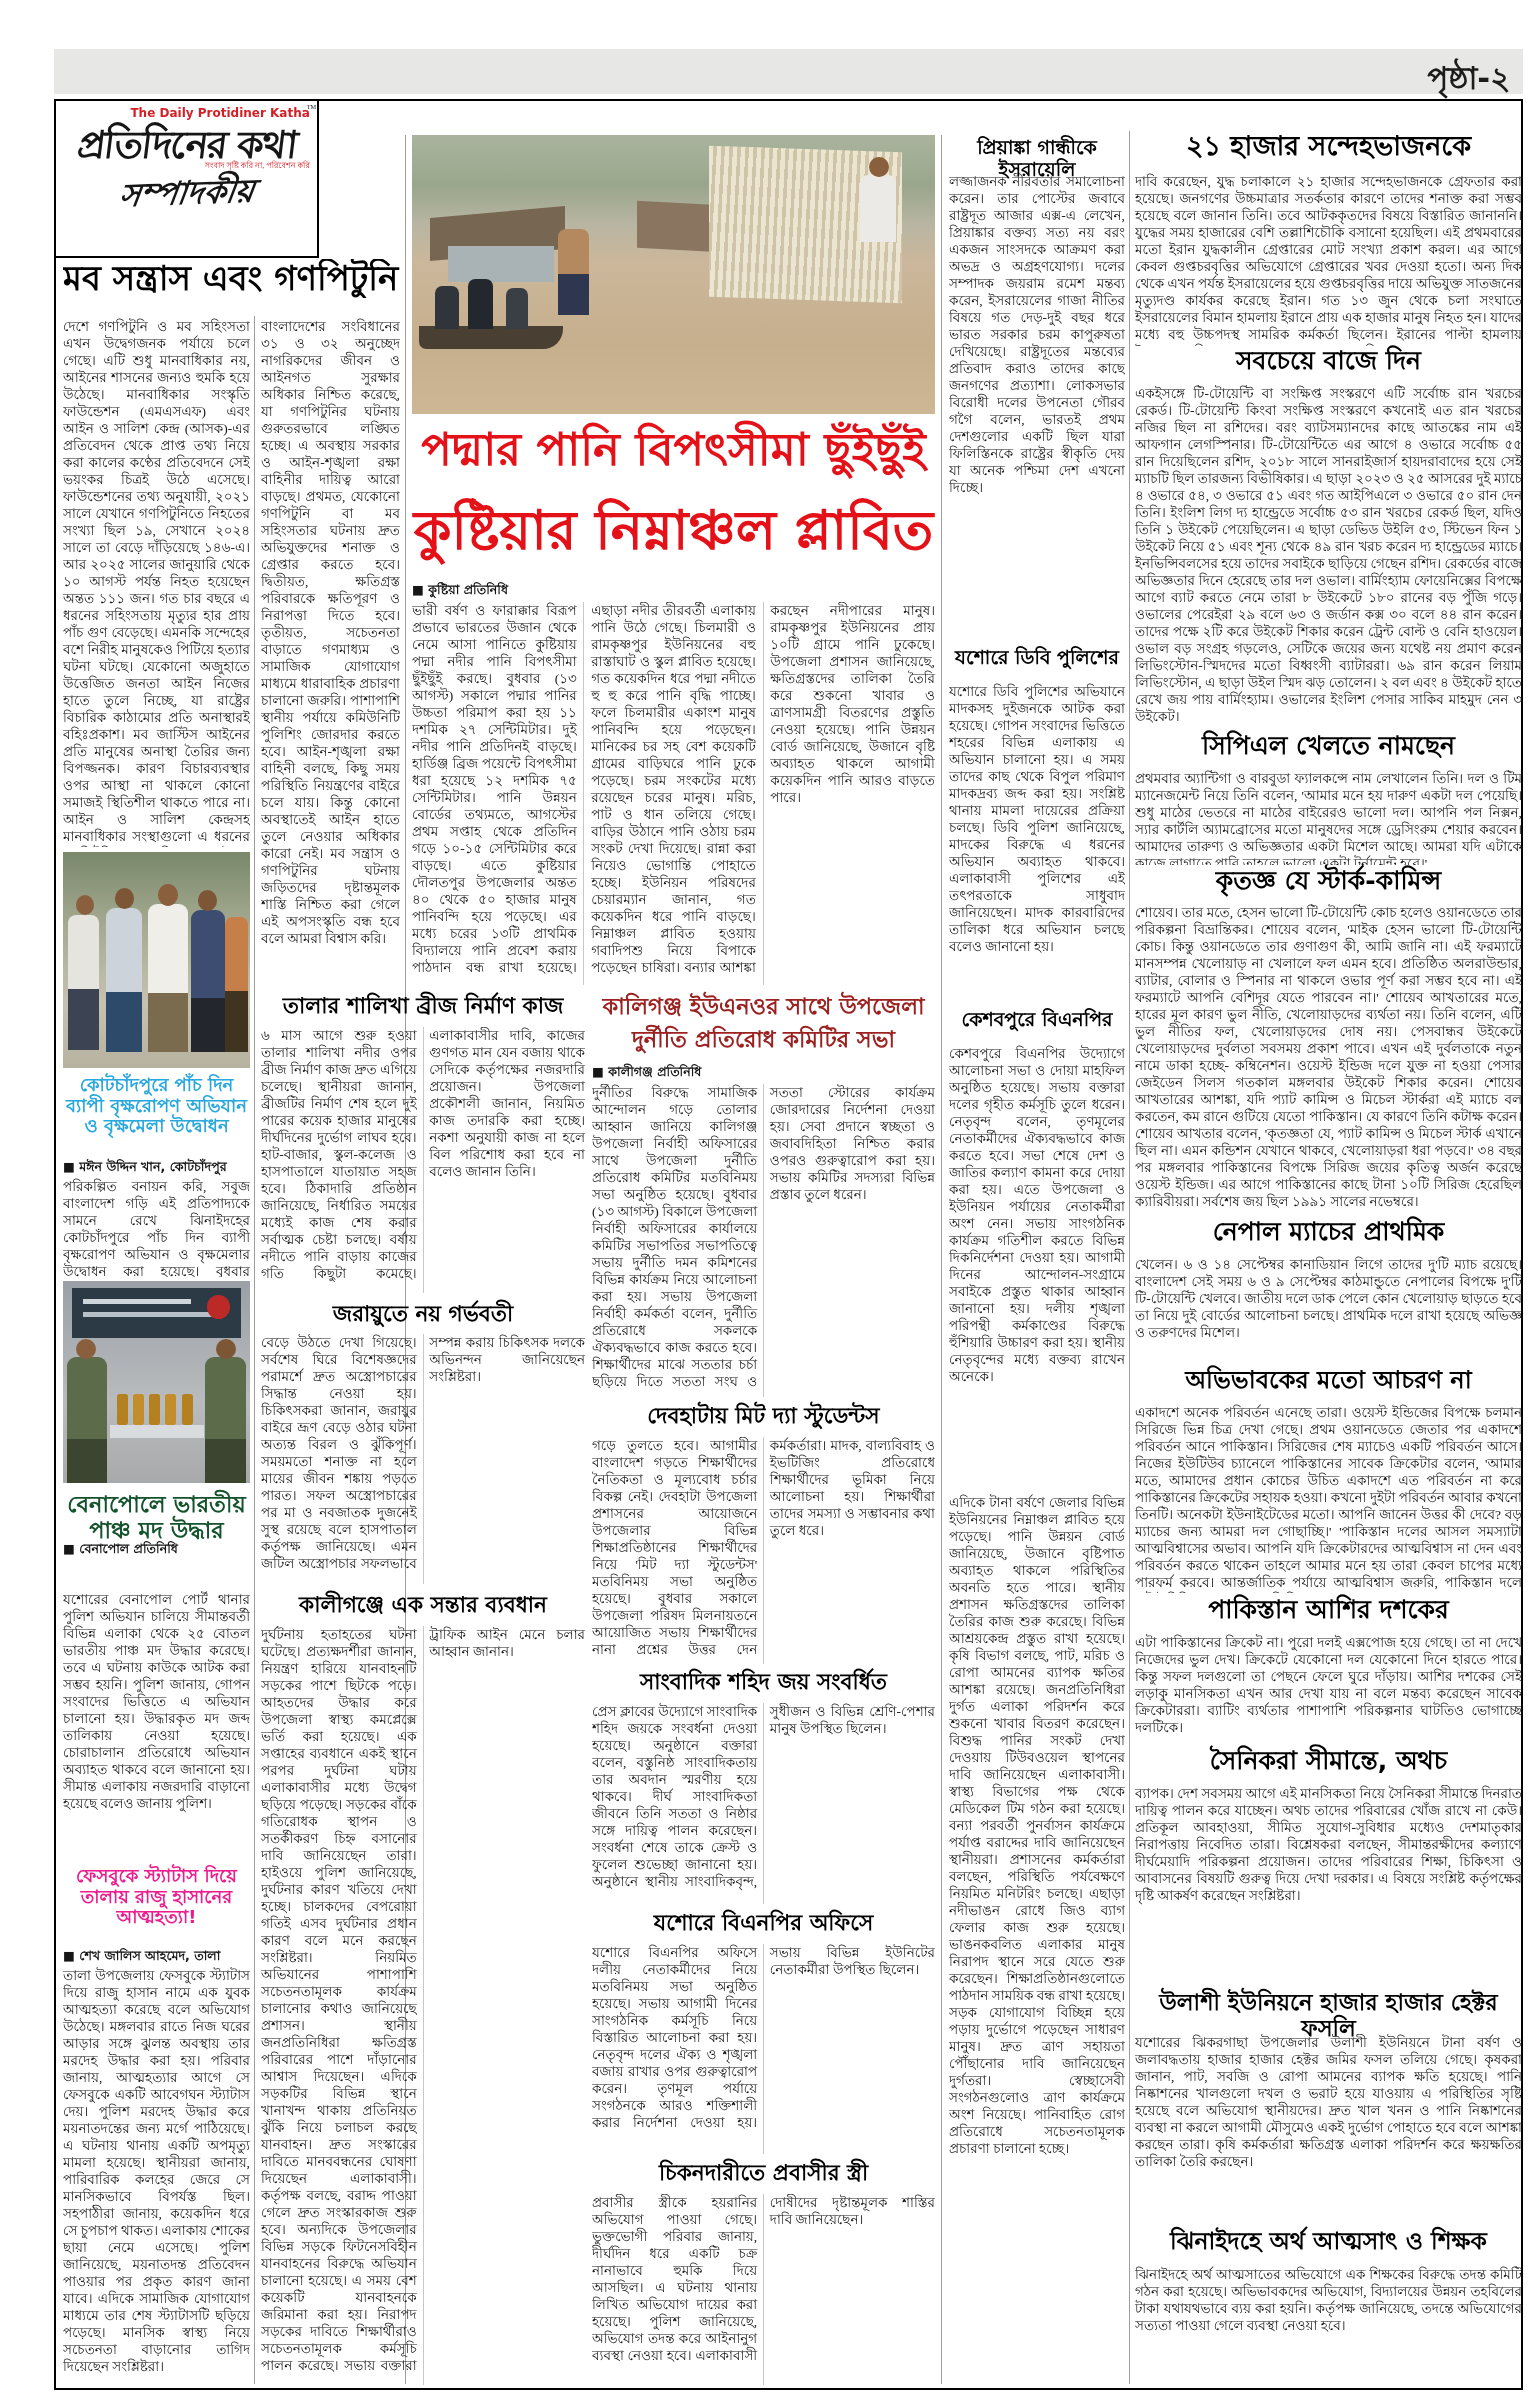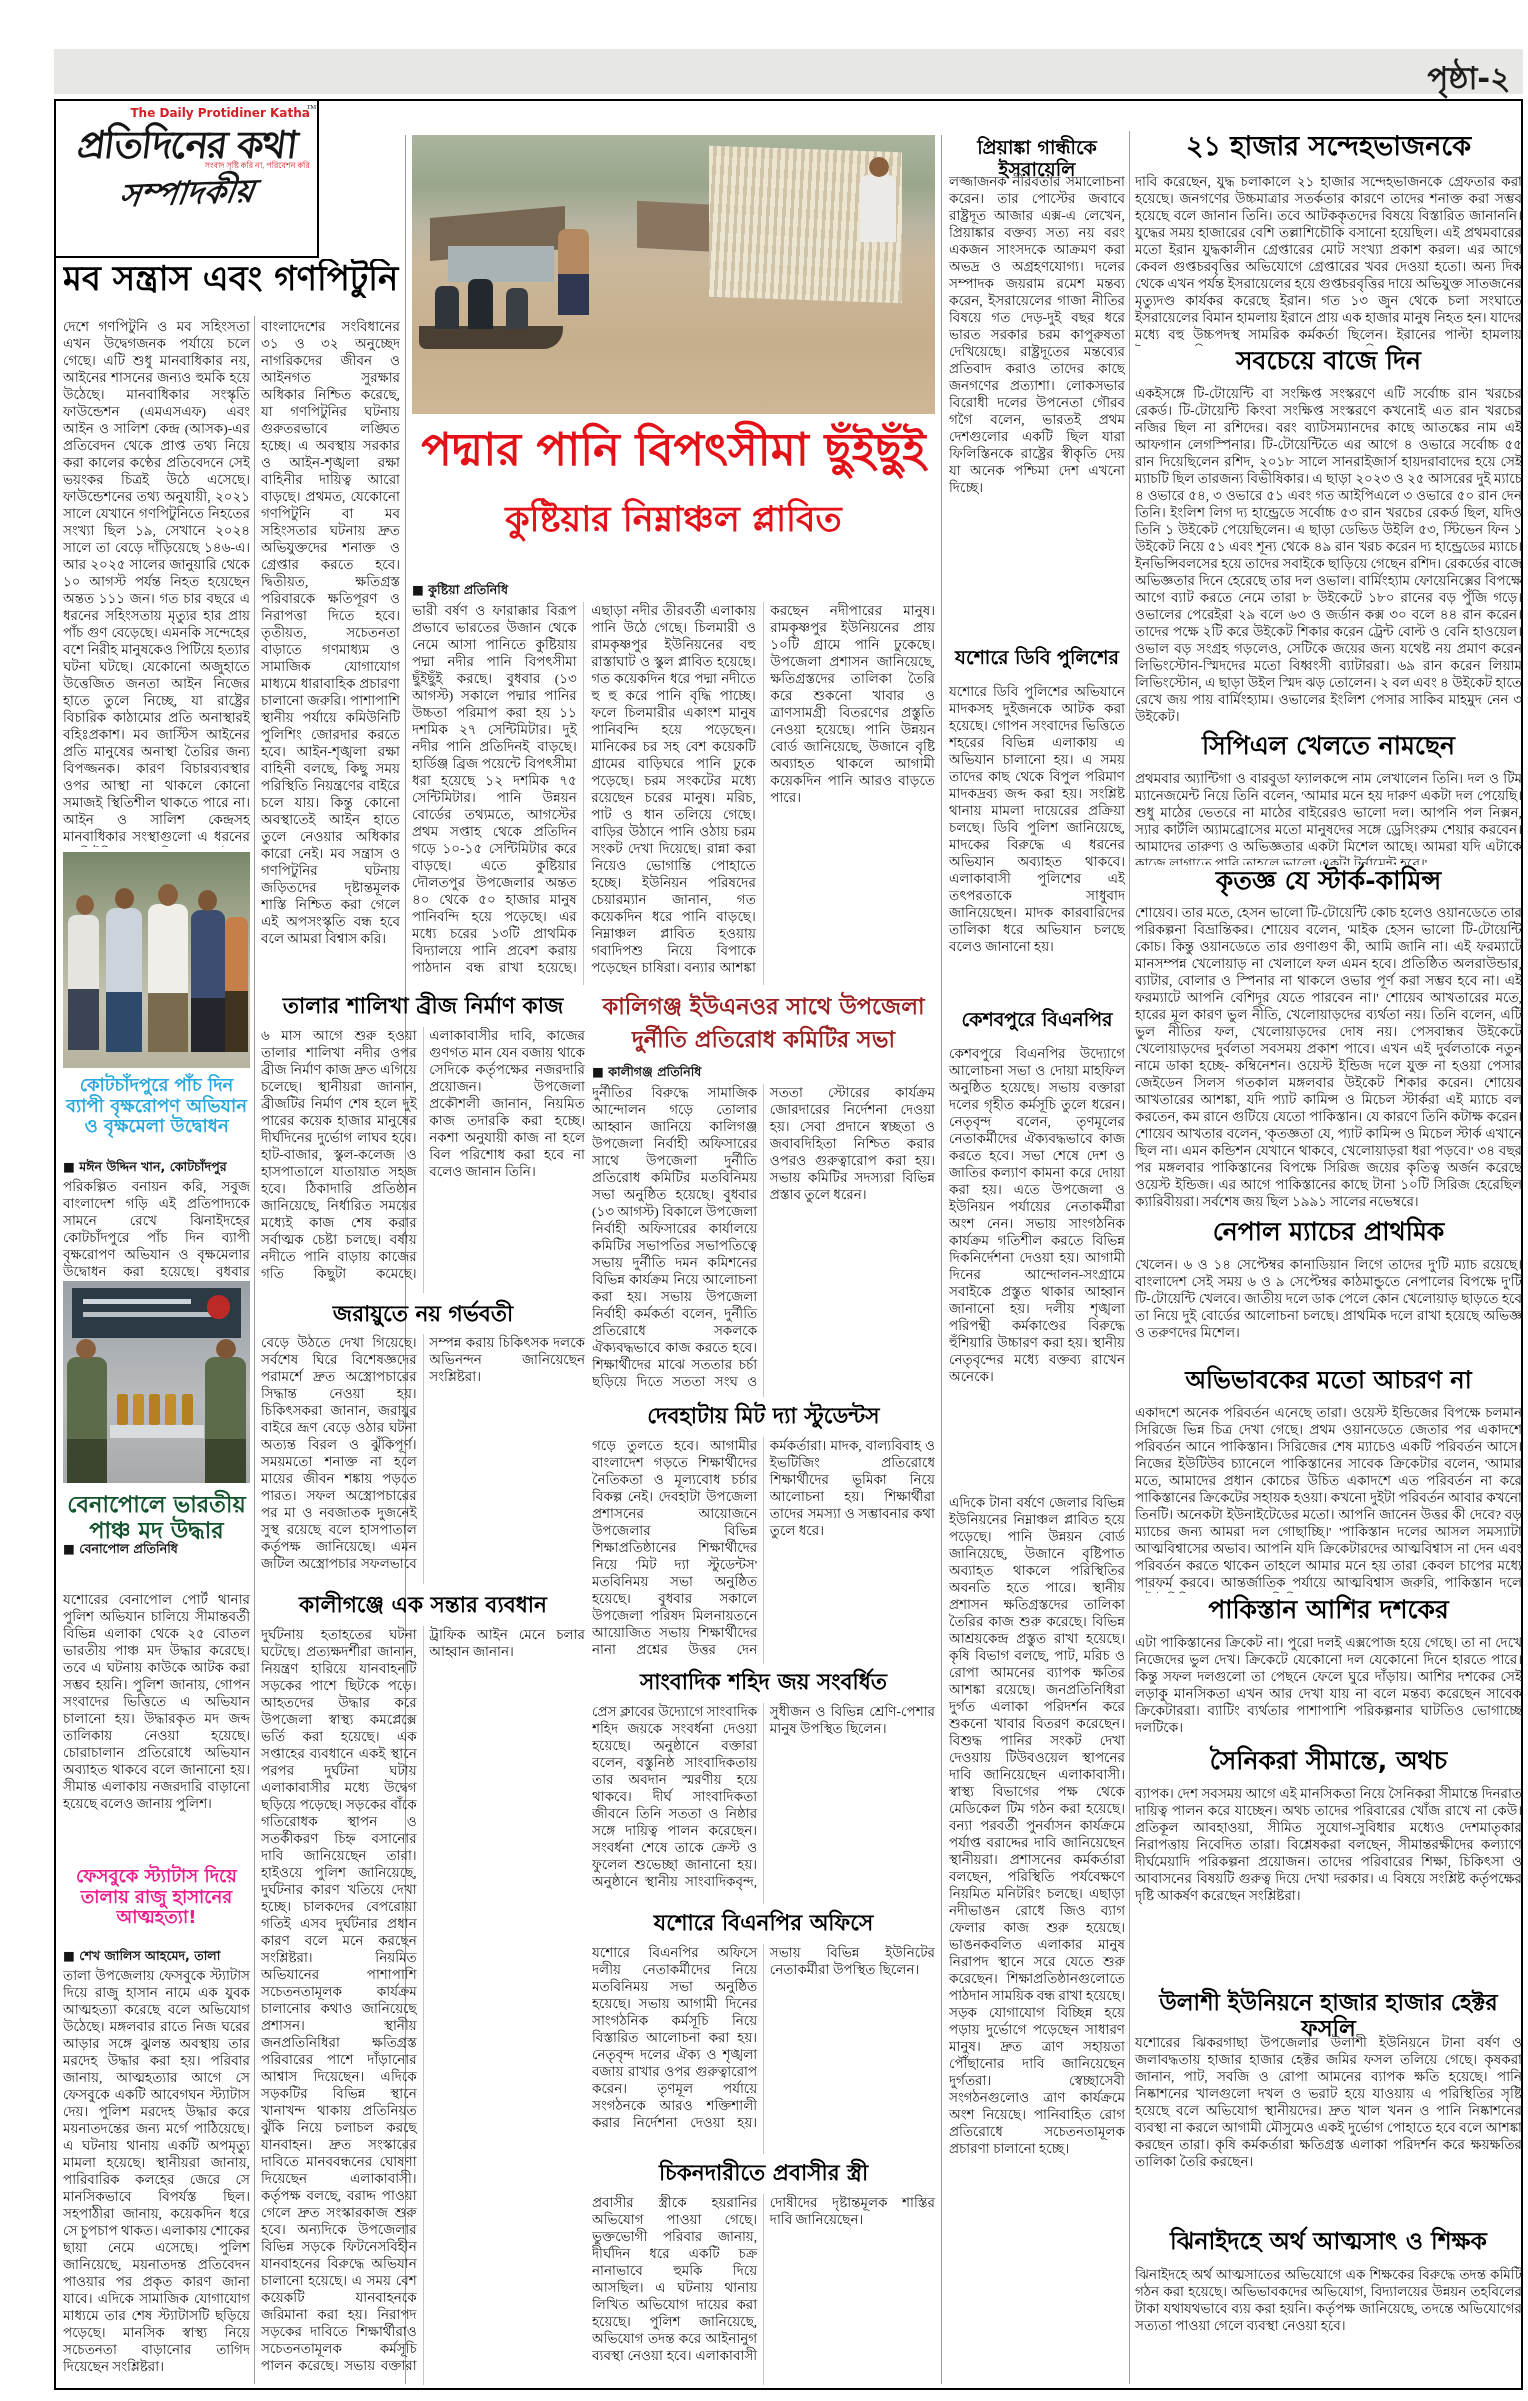--- a/index.html
+++ b/index.html
@@ -100,21 +100,21 @@
     <div class="ph" style="left:7.2px;top:191px;width:144px;height:23.4px;background:#4a3f33;border-radius:0 0 20px 7.2px;"></div>
     <div class="ph" style="left:23.4px;top:151px;width:23.4px;height:43px;background:#30353b;border-radius:7.2px 7.2px 0 0;"></div>
     <div class="ph" style="left:56px;top:144px;width:25px;height:50px;background:#23282e;border-radius:7.2px 7.2px 0 0;"></div>
     <div class="ph" style="left:94px;top:153px;width:21.6px;height:41px;background:#3a3f45;border-radius:7.2px 7.2px 0 0;"></div>
     <div class="ph" style="left:146px;top:94px;width:31px;height:86px;background:linear-gradient(#b5895f 52%,#2e3650 52%);border-radius:8px 8px 0 0;"></div>
     <div class="ph" style="left:448px;top:40px;width:36px;height:67px;background:#eceae6;border-radius:8px 8px 0 0;"></div>
     <div class="ph" style="left:457px;top:21.6px;width:20px;height:20.7px;background:#8a5f3e;border-radius:50%;"></div>
   </div>
 
   <div class="abs hd ctr" style="left:412px;top:424px;width:523px;font-size:45px;color:#e41218;">পদ্মার পানি বিপৎসীমা ছুঁইছুঁই</div>
-  <div class="abs hd ctr" style="left:412px;top:500px;width:523px;font-size:35px;color:#e41218;">কুষ্টিয়ার নিম্নাঞ্চল প্লাবিত</div>
+  <div class="abs hd ctr" style="left:412px;top:500px;width:523px;font-size:54px;color:#e41218;">কুষ্টিয়ার নিম্নাঞ্চল প্লাবিত</div>
   <div class="abs byline" style="left:412px;top:581px;width:180px;">■ কুষ্টিয়া প্রতিনিধি</div>
   <div class="abs" style="left:412px;top:602px;width:523px;height:383px;">
     <div class="bodytext cols3">ভারী বর্ষণ ও ফারাক্কার বিরূপ প্রভাবে ভারতের উজান থেকে নেমে আসা পানিতে কুষ্টিয়ায় পদ্মা নদীর পানি বিপৎসীমা ছুঁইছুঁই করছে। বুধবার (১৩ আগস্ট) সকালে পদ্মার পানির উচ্চতা পরিমাপ করা হয় ১১ দশমিক ২৭ সেন্টিমিটার। দুই নদীর পানি প্রতিদিনই বাড়ছে। হার্ডিঞ্জ ব্রিজ পয়েন্টে বিপৎসীমা ধরা হয়েছে ১২ দশমিক ৭৫ সেন্টিমিটার। পানি উন্নয়ন বোর্ডের তথ্যমতে, আগস্টের প্রথম সপ্তাহ থেকে প্রতিদিন গড়ে ১০-১৫ সেন্টিমিটার করে বাড়ছে। এতে কুষ্টিয়ার দৌলতপুর উপজেলার অন্তত ৪০ থেকে ৫০ হাজার মানুষ পানিবন্দি হয়ে পড়েছে। এর মধ্যে চরের ১৩টি প্রাথমিক বিদ্যালয়ে পানি প্রবেশ করায় পাঠদান বন্ধ রাখা হয়েছে। এছাড়া নদীর তীরবর্তী এলাকায় পানি উঠে গেছে। চিলমারী ও রামকৃষ্ণপুর ইউনিয়নের বহু রাস্তাঘাট ও স্কুল প্লাবিত হয়েছে। গত কয়েকদিন ধরে পদ্মা নদীতে হু হু করে পানি বৃদ্ধি পাচ্ছে। ফলে চিলমারীর একাংশ মানুষ পানিবন্দি হয়ে পড়েছেন। মানিকের চর সহ বেশ কয়েকটি গ্রামের বাড়িঘরে পানি ঢুকে পড়েছে। চরম সংকটের মধ্যে রয়েছেন চরের মানুষ। মরিচ, পাট ও ধান তলিয়ে গেছে। বাড়ির উঠানে পানি ওঠায় চরম সংকট দেখা দিয়েছে। রান্না করা নিয়েও ভোগান্তি পোহাতে হচ্ছে। ইউনিয়ন পরিষদের চেয়ারম্যান জানান, গত কয়েকদিন ধরে পানি বাড়ছে। নিম্নাঞ্চল প্লাবিত হওয়ায় গবাদিপশু নিয়ে বিপাকে পড়েছেন চাষিরা। বন্যার আশঙ্কা করছেন নদীপারের মানুষ। রামকৃষ্ণপুর ইউনিয়নের প্রায় ১০টি গ্রামে পানি ঢুকেছে। উপজেলা প্রশাসন জানিয়েছে, ক্ষতিগ্রস্তদের তালিকা তৈরি করে শুকনো খাবার ও ত্রাণসামগ্রী বিতরণের প্রস্তুতি নেওয়া হয়েছে। পানি উন্নয়ন বোর্ড জানিয়েছে, উজানে বৃষ্টি অব্যাহত থাকলে আগামী কয়েকদিন পানি আরও বাড়তে পারে।</div>
   </div>
 
   <div class="abs hd ctr" style="left:261px;top:994px;width:324px;font-size:21.6px;">তালার শালিখা ব্রীজ নির্মাণ কাজ</div>
   <div class="abs" style="left:261px;top:1027px;width:324px;height:266px;">
     <div class="bodytext cols2">৬ মাস আগে শুরু হওয়া তালার শালিখা নদীর ওপর ব্রীজ নির্মাণ কাজ দ্রুত এগিয়ে চলেছে। স্থানীয়রা জানান, ব্রীজটির নির্মাণ শেষ হলে দুই পারের কয়েক হাজার মানুষের দীর্ঘদিনের দুর্ভোগ লাঘব হবে। হাট-বাজার, স্কুল-কলেজ ও হাসপাতালে যাতায়াত সহজ হবে। ঠিকাদারি প্রতিষ্ঠান জানিয়েছে, নির্ধারিত সময়ের মধ্যেই কাজ শেষ করার সর্বাত্মক চেষ্টা চলছে। বর্ষায় নদীতে পানি বাড়ায় কাজের গতি কিছুটা কমেছে। এলাকাবাসীর দাবি, কাজের গুণগত মান যেন বজায় থাকে সেদিকে কর্তৃপক্ষের নজরদারি প্রয়োজন। উপজেলা প্রকৌশলী জানান, নিয়মিত কাজ তদারকি করা হচ্ছে। নকশা অনুযায়ী কাজ না হলে বিল পরিশোধ করা হবে না বলেও জানান তিনি।</div>
   </div>
 

